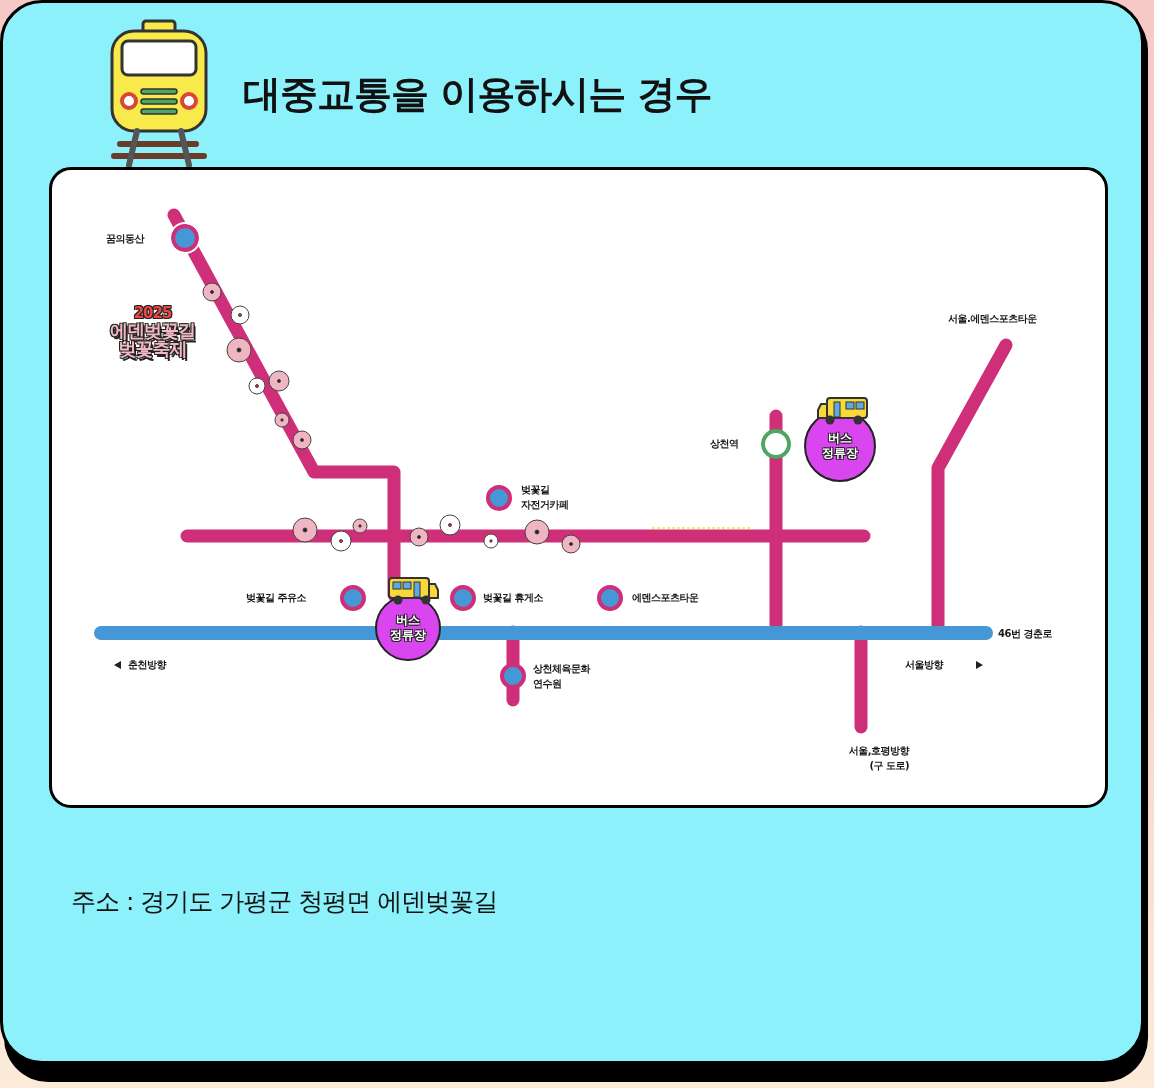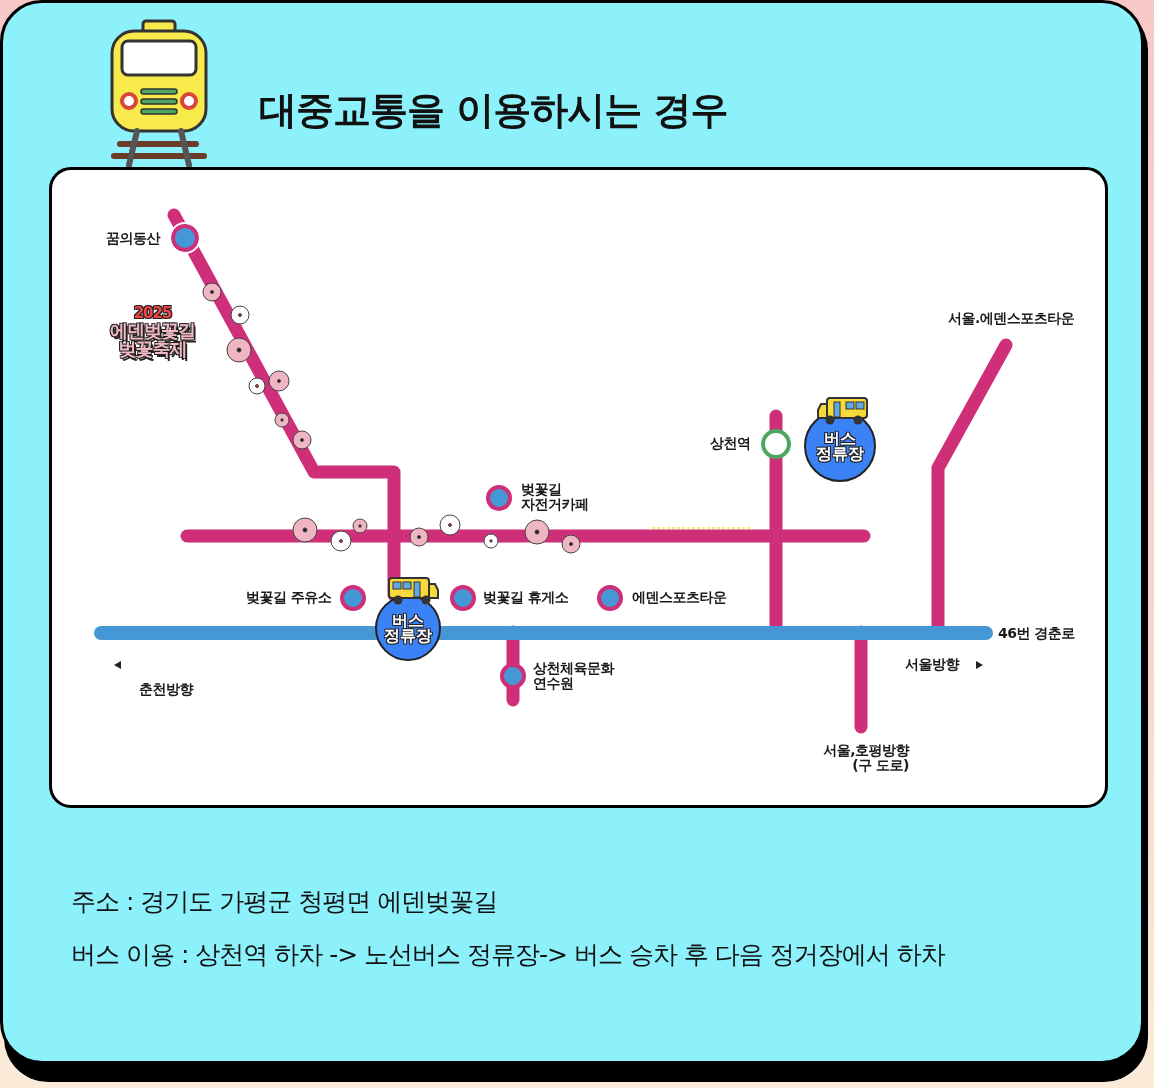--- a/index.html
+++ b/index.html
@@ -12,40 +12,40 @@
     position:absolute; left:4px; top:6px; width:1144px; height:1076px;
     background:#000; border-radius:44px;
   }
   .card {
     position:absolute; left:0; top:0; width:1144px; height:1064px;
     background:#8cf1fb; border:3px solid #000; border-radius:42px; box-sizing:border-box;
   }
   .train { position:absolute; left:104px; top:14px; width:104px; height:150px; }
   .title {
     position:absolute; left:240px; top:66px; font-size:38px; font-weight:bold;
-    color:#111; letter-spacing:-1px; margin:16px;text-align:right;
+    color:#111; letter-spacing:-1px; margin:0;text-align:right;
   }
   .map {
     position:absolute; left:46px; top:164px; width:1059px; height:641px;
     background:#fff; border:3px solid #000; border-radius:22px; box-sizing:border-box; overflow:hidden;
   }
   .map svg { position:absolute; left:0; top:0; }
   .lbl {
-    position:absolute; font-size:14px; font-weight:bold; color:#1a1a1a; line-height:15px;
+    position:absolute; font-size:10px; font-weight:bold; color:#1a1a1a; line-height:15px;
     white-space:nowrap; letter-spacing:-0.5px;
   }
   .festival {
     position:absolute; left:58px; top:134px; text-align:center; line-height:18px;
     font-weight:bold; letter-spacing:-1px;
   }
   .festival .yr { color:#ef4444; font-size:15px; text-shadow:1px 1px 0 #222, -1px -1px 0 #222, 1px -1px 0 #222, -1px 1px 0 #222; display:block;}
   .festival .nm { color:#f1b9c4; font-size:18px; text-shadow:1px 1px 0 #222, -1px -1px 0 #222, 1px -1px 0 #222, -1px 1px 0 #222, 2px 3px 0 #222; display:block;}
   .bus-stop {
-    position:absolute; width:66px; height:66px; border-radius:50%; background:#3b82f6;
-    border:2px solid #222; box-sizing:border-box; color:#fff; font-size:16px; font-weight:bold;
+    position:absolute; width:66px; height:66px; border-radius:50%; background:#d946ef;
+    border:2px solid #222; box-sizing:border-box; color:#fff; font-size:12px; font-weight:bold;
     display:flex; flex-direction:column; align-items:center; justify-content:center; line-height:15px;
     text-shadow:1px 1px 0 #222, -1px -1px 0 #222, 1px -1px 0 #222, -1px 1px 0 #222;
   }
   .bus-stop span { display:block; }
   .bus-icon { position:absolute; width:54px; height:34px; }
   .info {
     position:absolute; left:52px; font-size:25px; color:#111; letter-spacing:-1px; margin:16px;
     white-space:nowrap;
   }
 </style>
@@ -181,21 +181,21 @@
     <div class="lbl" style="left:431px;top:420px;">벚꽃길 휴게소</div>
     <div class="lbl" style="left:580px;top:420px;">에덴스포츠타운</div>
     <div class="lbl" style="left:481px;top:491px;">
       <div>상천체육문화</div>
       <div>연수원</div>
     </div>
     <div class="lbl" style="left:658px;top:266px;">상천역</div>
 
     <div class="lbl" style="left:896px;top:141px;">서울.에덴스포츠타운</div>
     <div class="lbl" style="left:946px;top:456px;">46번 경춘로</div>
-    <div class="lbl" style="left:76px;top:512px;margin-left:11px;">춘천방향</div>
+    <div class="lbl" style="left:76px;top:487px;">춘천방향</div>
     <div class="lbl" style="left:853px;top:487px;">서울방향</div>
     <div class="lbl" style="left:763px;top:573px;text-align:right;width:94px;">
       <div>서울,호평방향</div>
       <div>(구 도로)</div>
     </div>
 
     <svg class="bus-icon" style="left:334px;top:404px;z-index:3" viewBox="0 0 54 34">
       <rect x="3" y="4" width="40" height="20" rx="3" fill="#f7d93a" stroke="#333" stroke-width="2"></rect>
       <path d="M43 10 h6 l3 6 v8 h-9z" fill="#f7d93a" stroke="#333" stroke-width="2"></path>
       <rect x="7" y="8" width="8" height="7" fill="#5fa8e0" stroke="#333"></rect>
@@ -218,14 +218,13 @@
       <circle cx="14" cy="26" r="4.5" fill="#333"></circle>
         <circle cx="42" cy="26" r="4.5" fill="#333"></circle>
     </svg>
     <div class="bus-stop" style="left:752px;top:240px;width:72px;height:72px;">
       <span>버스</span>
       <span>정류장</span>
     </div>
   </div>
 
   <p class="info" style="top:866px;">주소 : 경기도 가평군 청평면 에덴벚꽃길</p>
-  <p class="info" style="top:919px;">버스 이용 : 상천역 하차 -&gt; 노선버스 정류장-&gt; 버스 승차 후 다음 정거장에서 하차</p>
 </div>
 
 </body></html>

